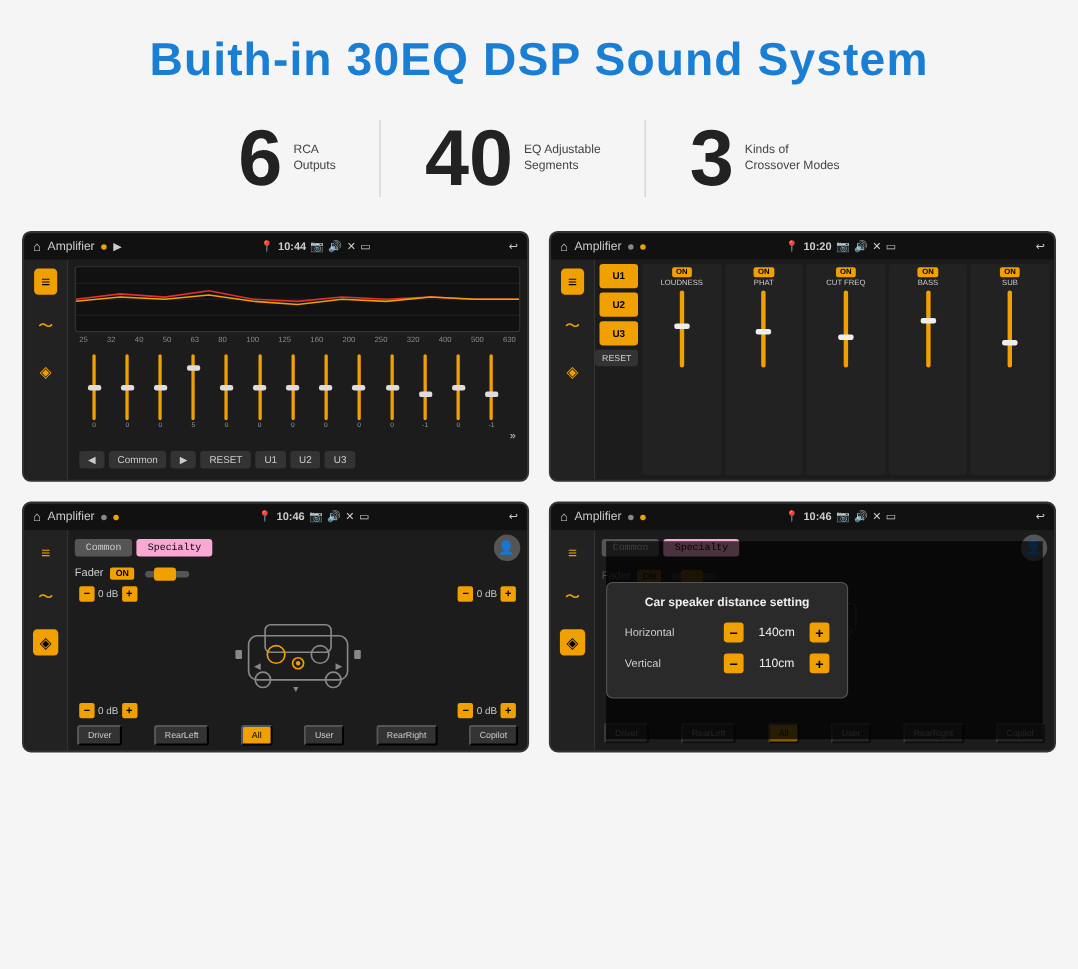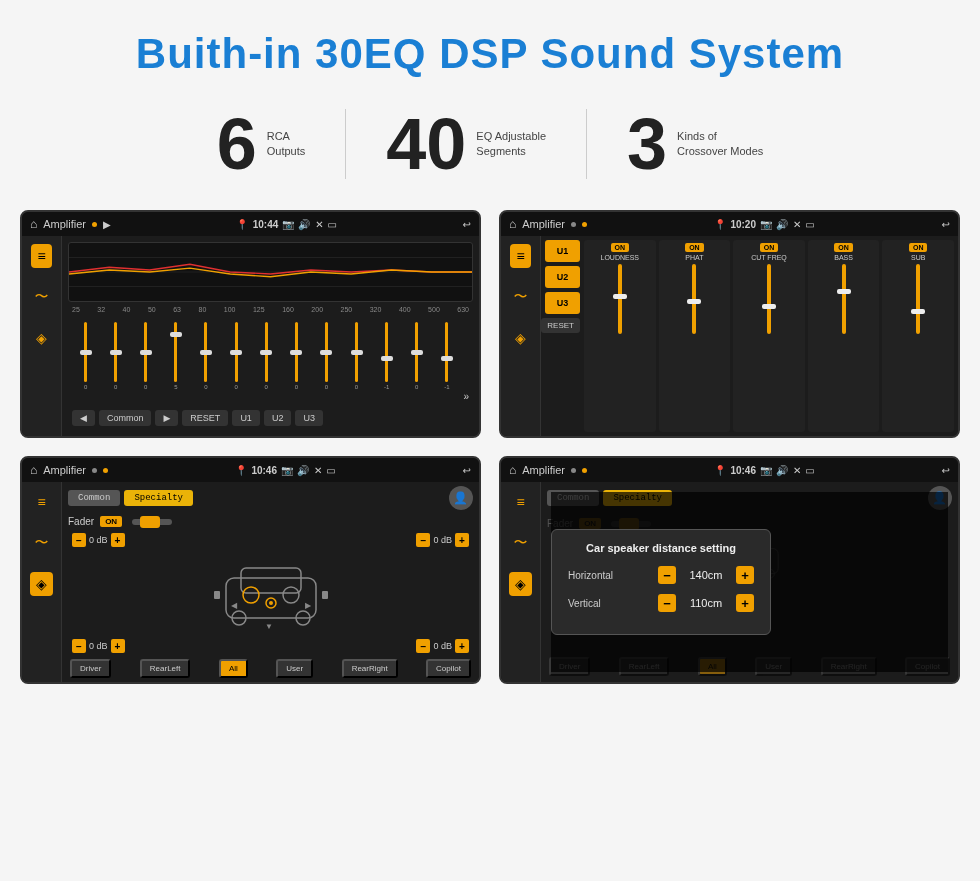--- a/index.html
+++ b/index.html
@@ -364,21 +364,21 @@
     .fader-tab {
       background: #555;
       color: #ccc;
       font-size: 9px;
       padding: 3px 10px;
       border-radius: 3px;
       cursor: pointer;
     }
 
     .fader-tab-active {
-      background: #eab308;
+      background: #f9a8d4;
       color: #000;
     }
 
     .fader-label-row {
       display: flex;
       align-items: center;
       gap: 6px;
     }
 
     .fader-label {

